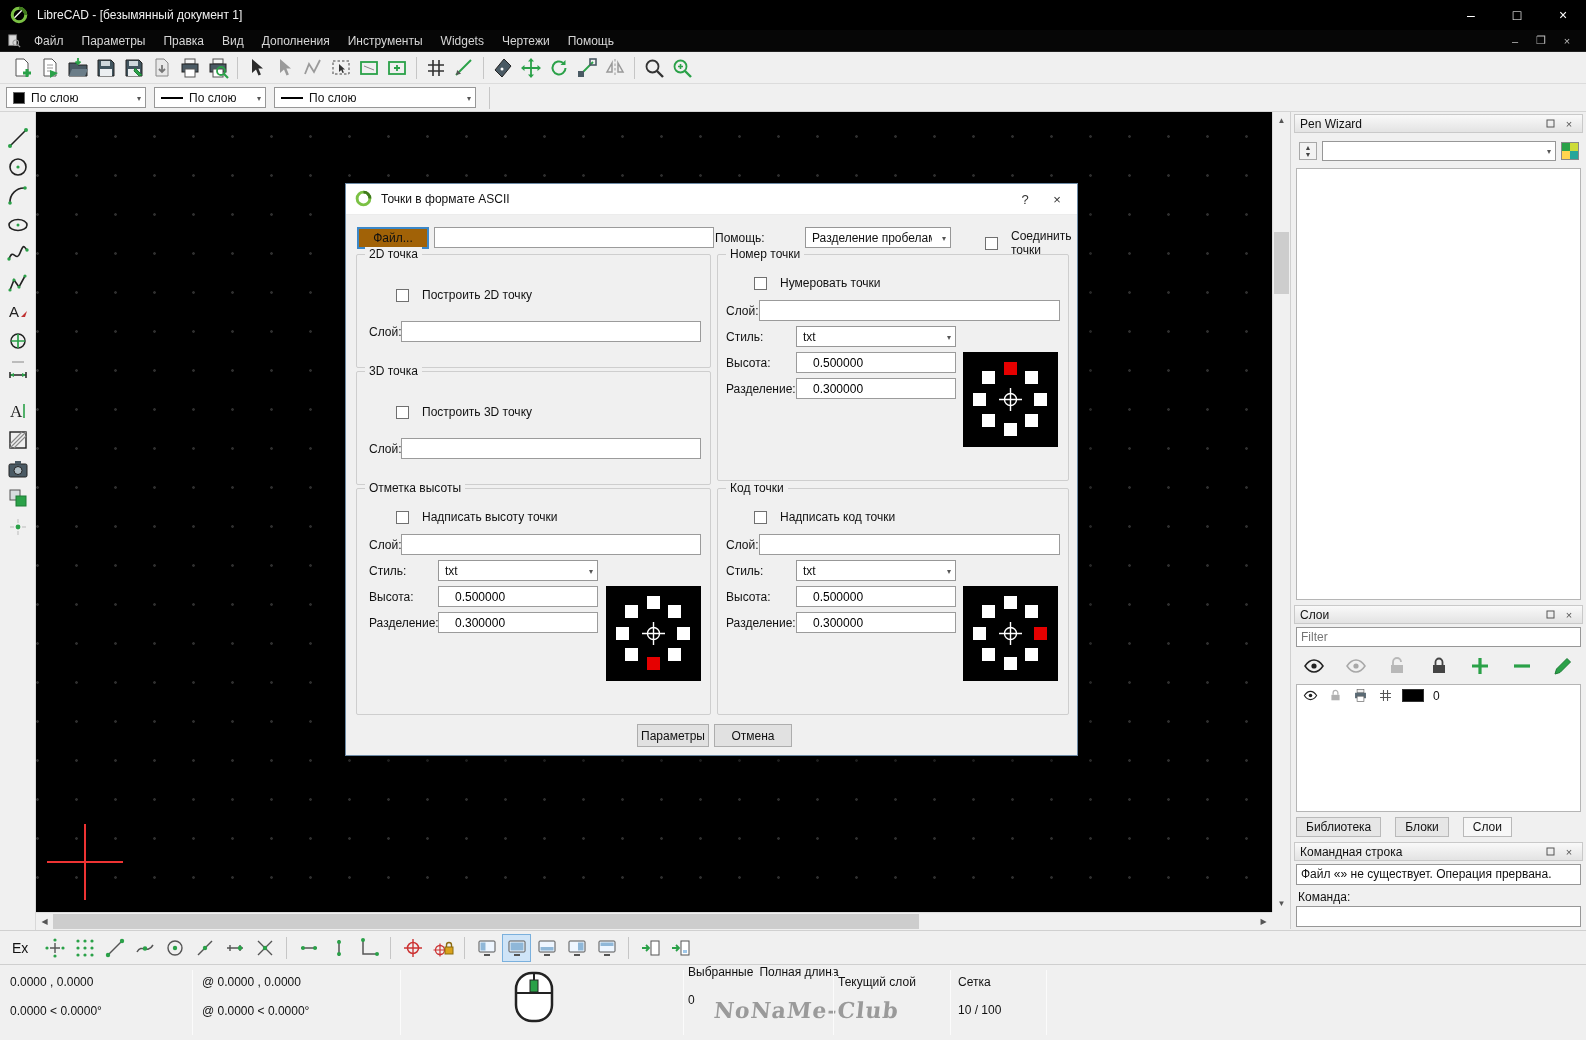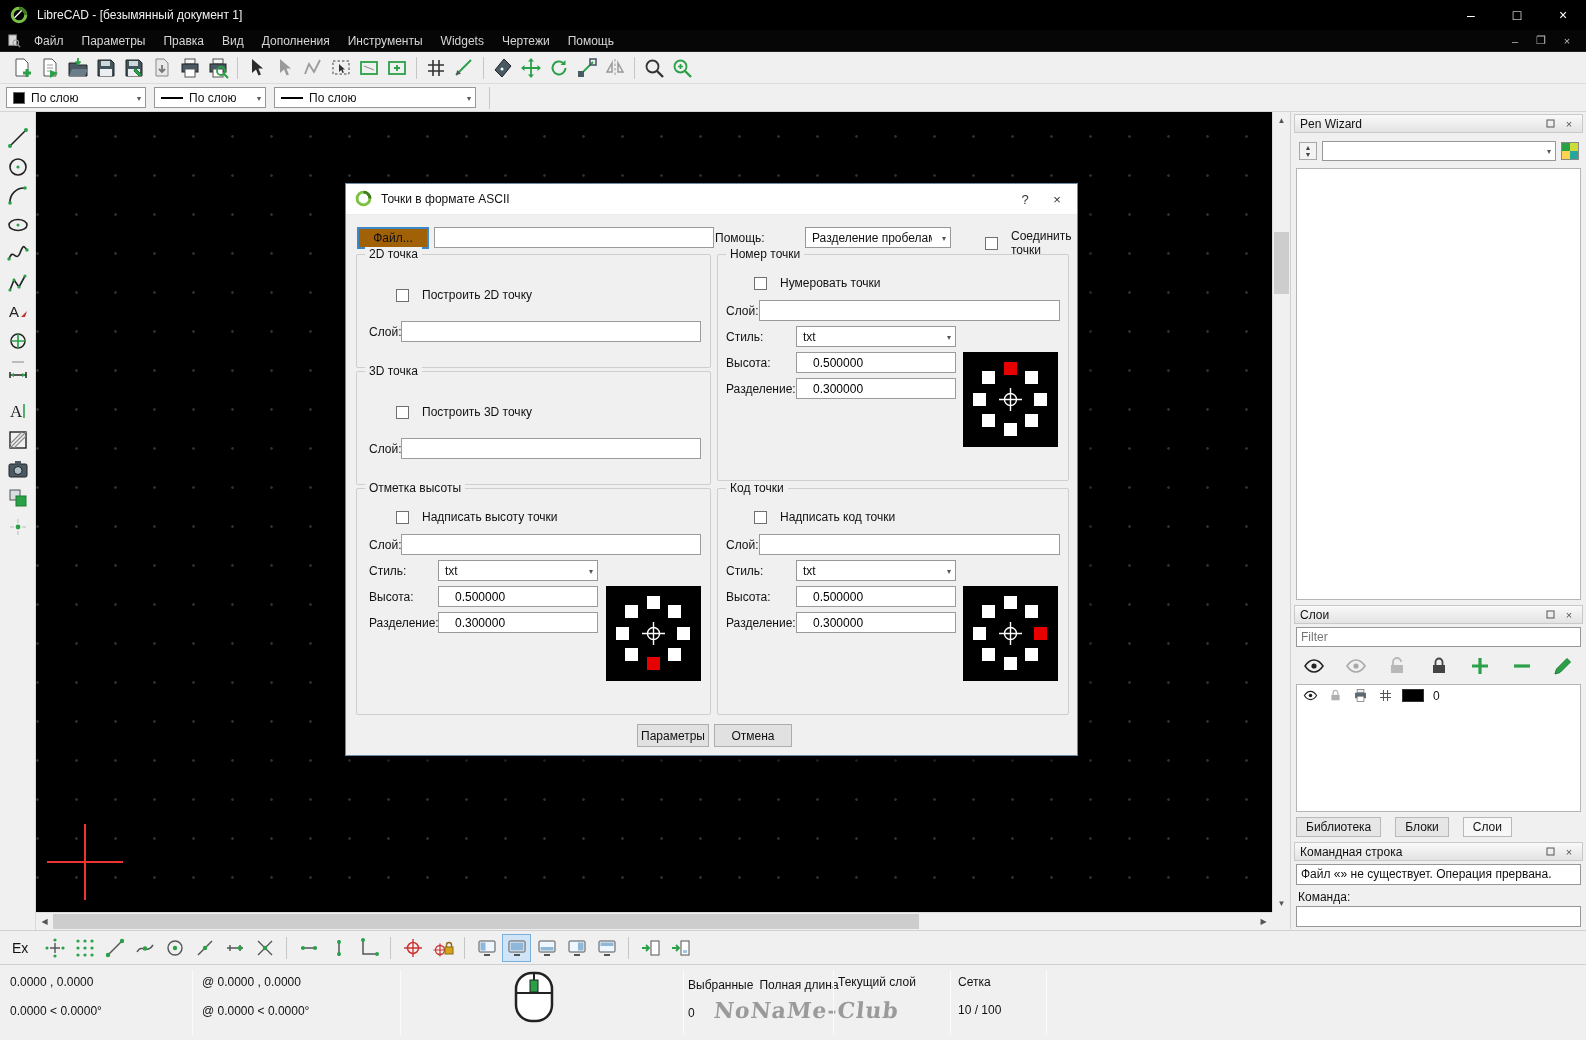--- a/index.html
+++ b/index.html
@@ -82,21 +82,21 @@
 .snapbar{position:absolute;left:0;top:930px;width:100%;height:34px;background:#f0f0f0;border-top:1px solid #d0d0d0;display:flex;align-items:center;padding-left:12px;gap:3px;z-index:5;}
 .snapbar .icon{width:27px;height:26px;}
 .ex-label{font-size:14px;margin-right:10px;color:#111;}
 .dock-icon.active{background:#cfe4f7;outline:1px solid #7ab0dd;}
 
 
 .statusbar{position:absolute;left:0;top:964px;width:100%;height:76px;background:#f0f0f0;border-top:1px solid #cfcfcf;z-index:5;}
 .coords{position:absolute;top:10px;display:flex;flex-direction:column;gap:15px;}
 .coords div{font-size:12px;white-space:nowrap;}
 .sb-sep{position:absolute;top:5px;bottom:5px;width:1px;background:#d8d8d8;border-right:1px solid #fbfbfb;}
-.sel-block{position:absolute;left:688px;top:13px;}
+.sel-block{position:absolute;left:688px;top:0;}
 .sel-labels{display:flex;gap:6px;font-size:12px;}
 .sel-value{margin-top:14px;font-size:12px;}
 .cur-layer{position:absolute;left:838px;top:10px;font-size:12px;}
 .grid-block{position:absolute;left:958px;top:10px;font-size:12px;}
 .grid-value{margin-top:14px;}
 .watermark{position:absolute;left:714px;top:32px;font-family:"DejaVu Serif",serif;font-size:22px;font-weight:bold;color:#9a9a9a;transform:skewX(-6deg);letter-spacing:1px;}
 .mouse-wrap{position:absolute;left:514px;top:6px;}
 
 
 .dialog{position:absolute;left:345px;top:183px;width:733px;height:573px;background:#f0f0f0;border:1px solid #6d8aa5;box-shadow:6px 14px 30px rgba(0,0,0,.5);z-index:40;}

